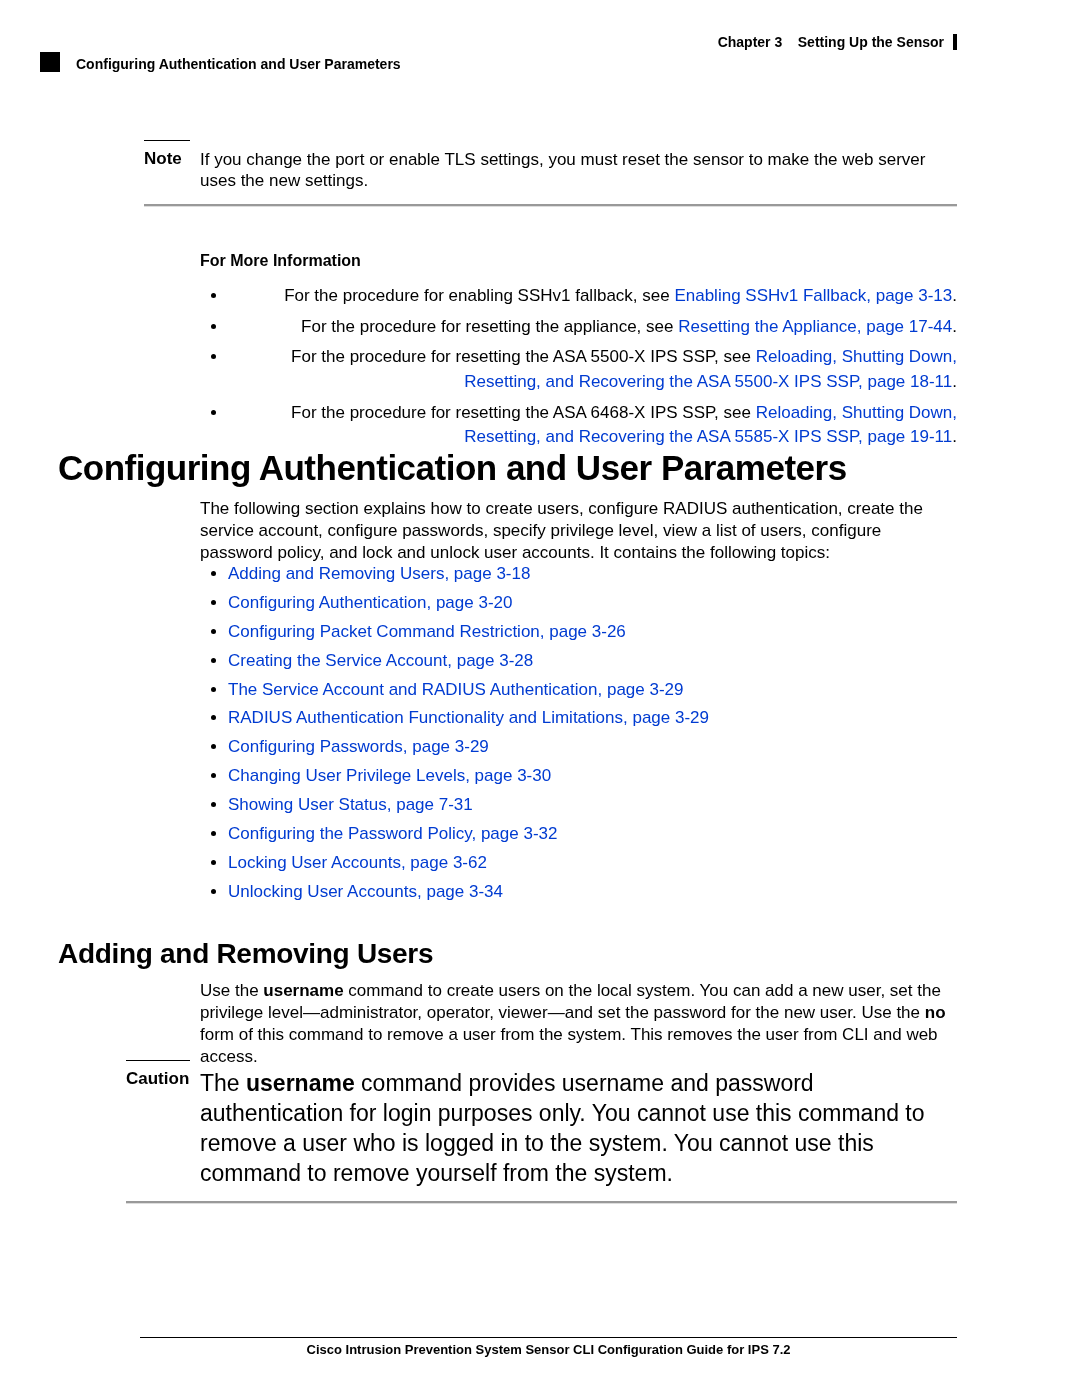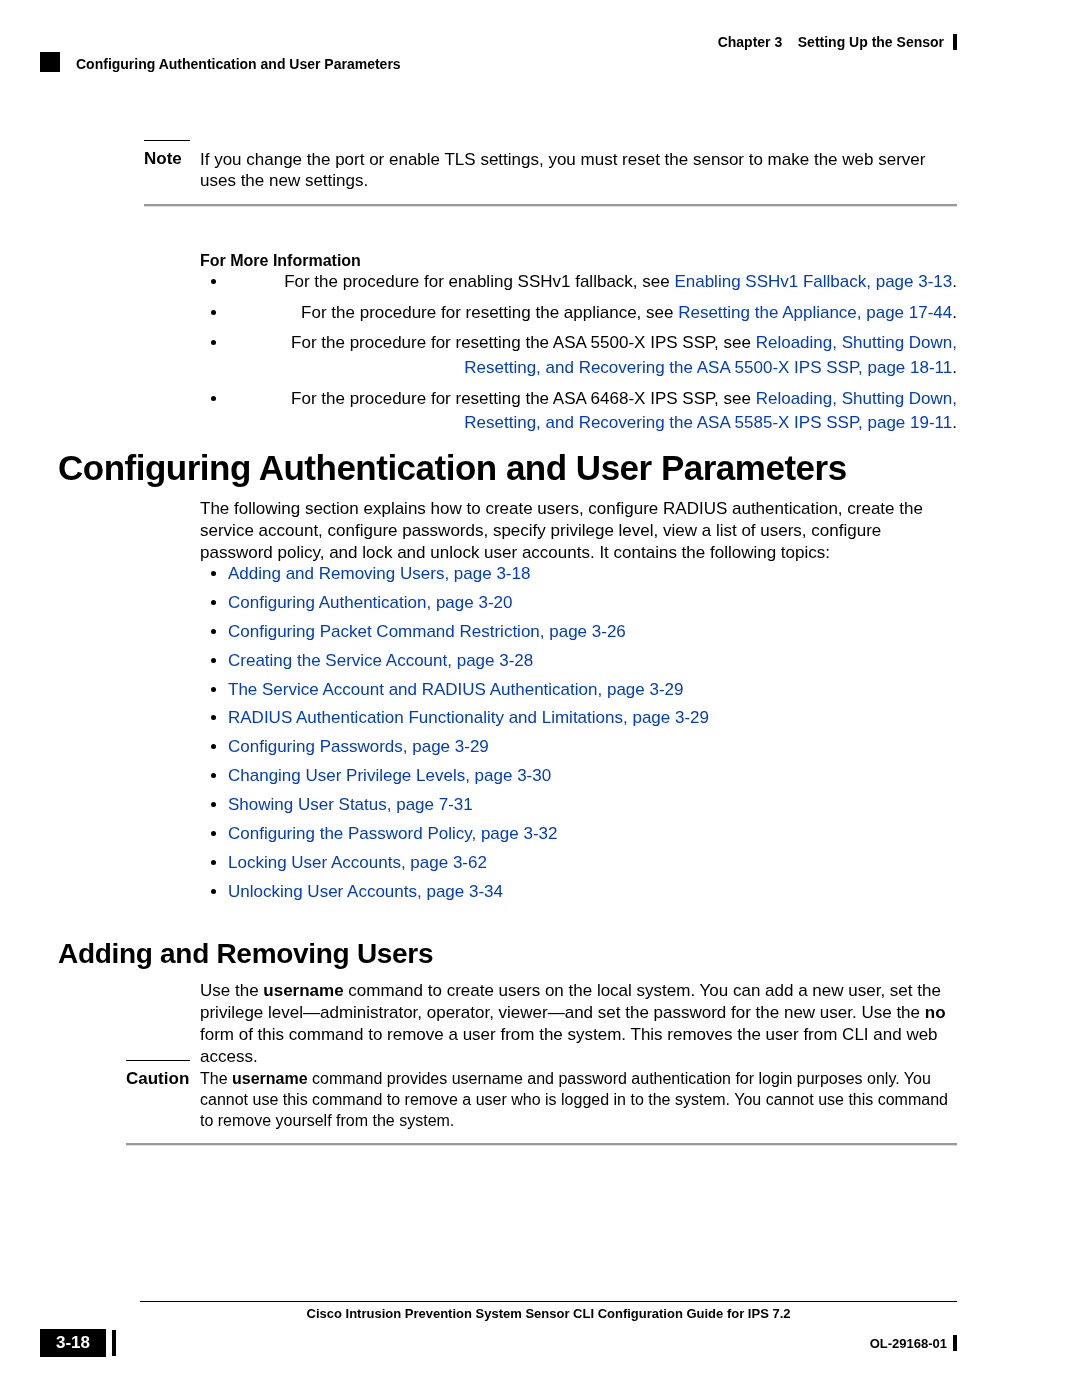--- a/index.html
+++ b/index.html
@@ -89,21 +89,21 @@
 
   .fmi {
     position: absolute;
     top: 252px;
     left: 200px;
     right: 100px;
   }
   .fmi-head {
     font-weight: 700;
     font-size: 16px;
-    margin-bottom: 0;
+    margin-bottom: 14px;
   }
   ul.bullets {
     margin: 0;
     padding-left: 28px;
     font-size: 17px;
     line-height: 1.45;
   }
   ul.bullets li { margin-bottom: 6px; text-align: right; }
   a.x { color: #003bd1; text-decoration: none; }
 
@@ -155,21 +155,21 @@
     width: 64px;
     margin-bottom: 8px;
   }
   .caution-row { display: flex; align-items: flex-start; }
   .caution-label {
     width: 74px;
     font-weight: 700;
     font-size: 17px;
     flex: 0 0 auto;
   }
-  .caution-text { font-size: 16px; line-height: 1.3; }
+  .caution-text { font-size: 23px; line-height: 1.3; }
   .caution-rule-bottom {
     margin-top: 12px;
     border-top: 2px solid #999;
     border-bottom: 1px solid #ddd;
     height:0;
   }
 
   .bold { font-weight: 700; }
 
   
@@ -287,21 +287,15 @@
       <div class="caution-text">
         <span>The </span><span class="bold">username</span><span> command provides username and password authentication for login purposes only. You cannot use this command to remove a user who is logged in to the system. You cannot use this command to remove yourself from the system.</span>
       </div>
     </div>
     <div class="caution-rule-bottom"></div>
   </div>
 
   <div class="ftr">
     <div class="ftr-rule"></div>
     <div class="ftr-title">Cisco Intrusion Prevention System Sensor CLI Configuration Guide for IPS 7.2</div>
-    <div class="ftr-row">
-      <div class="ftr-page-box">3-18</div>
-      <div class="ftr-bar"></div>
-      <div class="ftr-doc">OL-29168-01</div>
-      <div class="ftr-bar-right"></div>
-    </div>
   </div>
 
 </div>
 
 </body></html>

